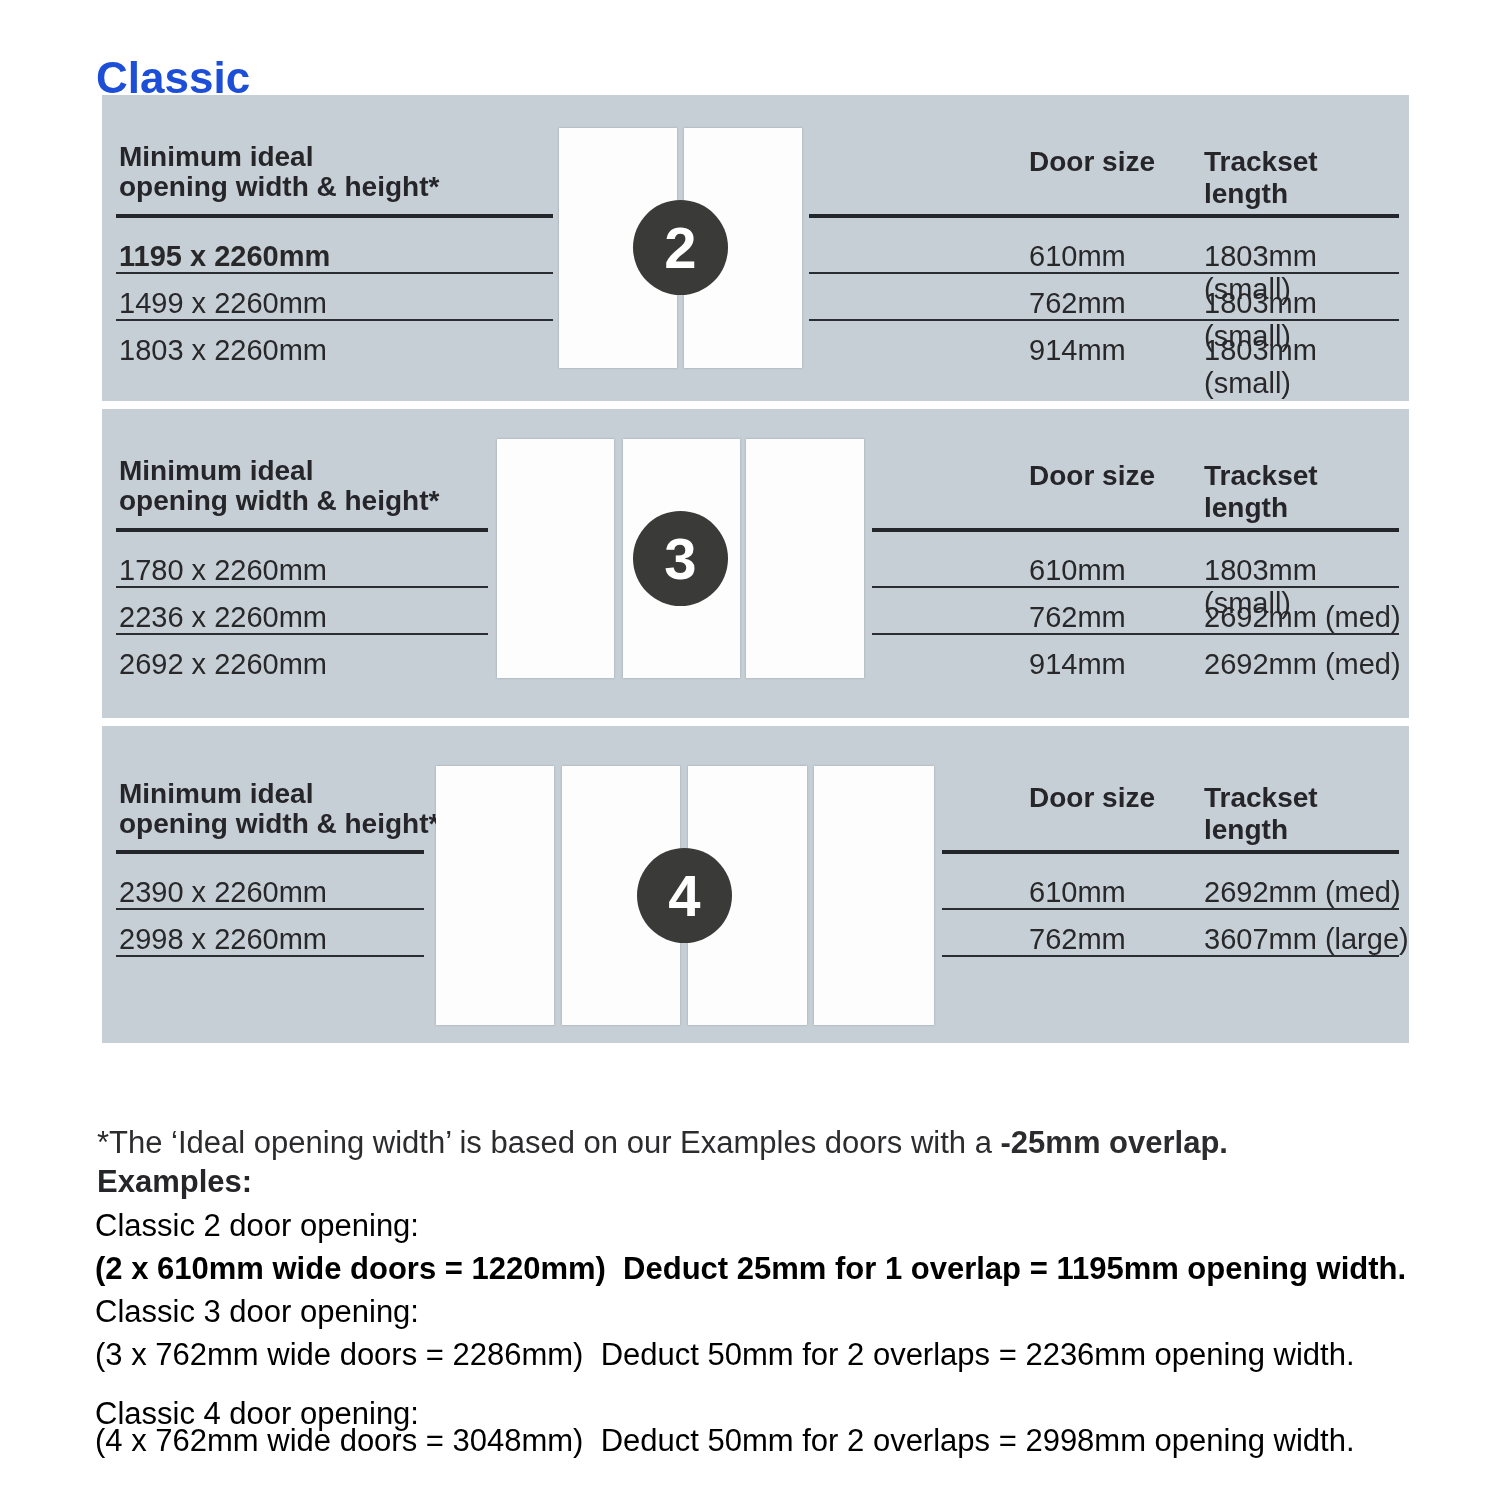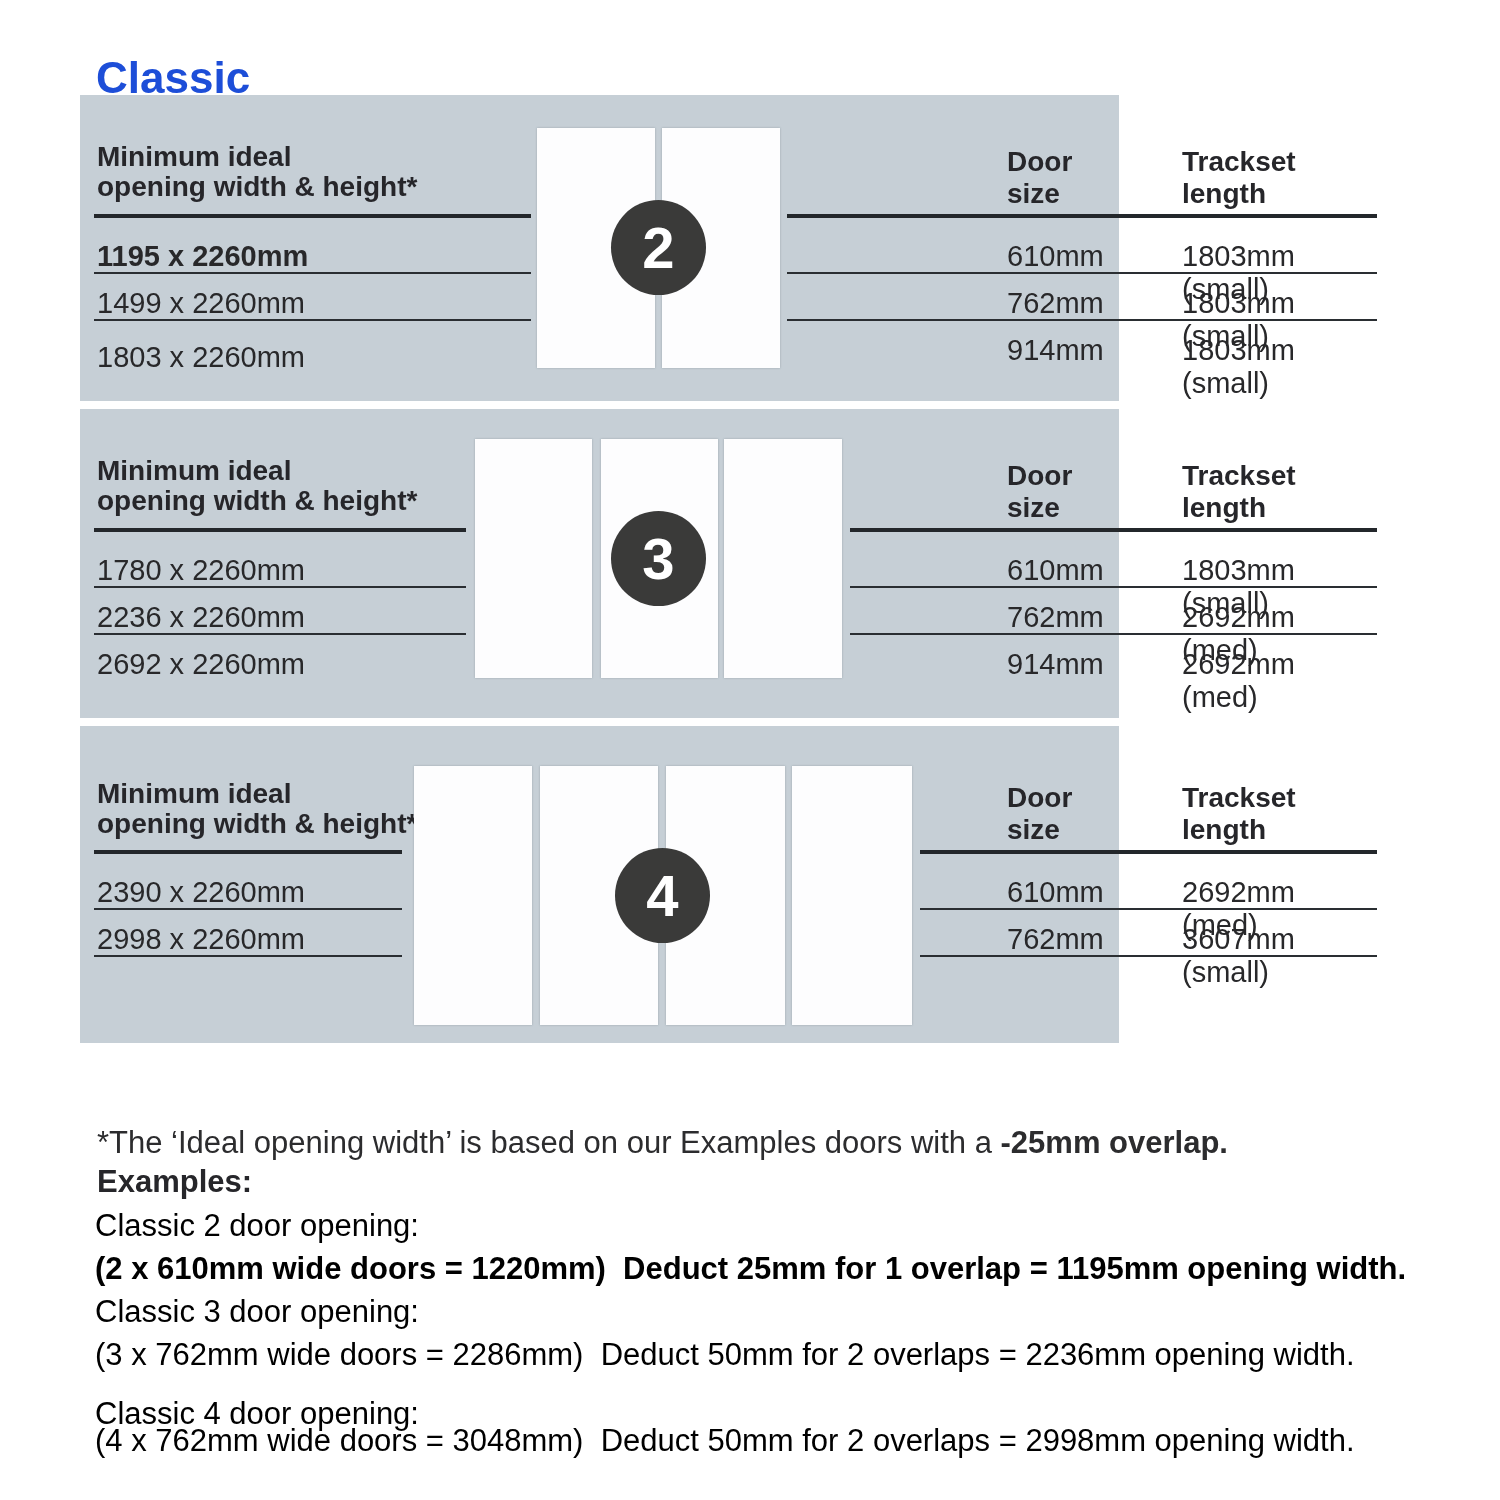--- a/index.html
+++ b/index.html
@@ -5,21 +5,21 @@
   html,body{margin:0;padding:0;}
   body{
     width:1500px;height:1500px;position:relative;overflow:hidden;
     background:#ffffff;color:#28282a;
     font-family:"Liberation Sans","DejaVu Sans",sans-serif;
   }
   .title{
     position:absolute;left:96px;top:24px;
     font-size:44px;font-weight:bold;color:#1d4ed8;letter-spacing:0;
   }
-  .panel{position:absolute;left:80px;width:1039px;background:#c6cfd6;}
+  .panel{position:absolute;left:102px;width:1307px;background:#c6cfd6;}
   .panel.s1{top:95px;height:306px;}
   .panel.s2{top:409px;height:309px;}
   .panel.s3{top:726px;height:317px;}
 
   .lheader{
     position:absolute;left:17px;top:47px;
     font-size:28px;font-weight:bold;line-height:30px;white-space:pre-line;color:#26262a;
   }
   .rheader{position:absolute;top:51px;font-size:28px;font-weight:bold;color:#26262a;}
   .rule-thick{position:absolute;height:4px;background:#23272b;}
@@ -49,21 +49,21 @@
 
 <section class="panel s1">
   <div class="lheader">Minimum ideal
 opening width &amp; height*</div>
   <div class="rule-thick" style="left:14px;top:119px;width:437px;"></div>
 
   <div class="cell" style="left:17px;top:145px;font-weight:bold;">1195 x 2260mm</div>
   <div class="rule-thin" style="left:14px;top:177px;width:437px;"></div>
   <div class="cell" style="left:17px;top:192px;">1499 x 2260mm</div>
   <div class="rule-thin" style="left:14px;top:224px;width:437px;"></div>
-  <div class="cell" style="left:17px;top:239px;margin-top:7px;">1803 x 2260mm</div>
+  <div class="cell" style="left:17px;top:239px;">1803 x 2260mm</div>
 
   <div class="door" style="left:457px;top:33px;width:118px;height:240px;"></div>
   <div class="door" style="left:582px;top:33px;width:118px;height:240px;"></div>
   <div class="badge" style="left:531px;top:105px;">2</div>
 
   <div class="rheader" style="left:927px;">Door size</div>
   <div class="rheader" style="left:1102px;">Trackset length</div>
   <div class="rule-thick" style="left:707px;top:119px;width:590px;"></div>
 
   <div class="cell" style="left:927px;top:145px;">610mm</div>
@@ -123,21 +123,21 @@
   <div class="badge" style="left:535px;top:122px;">4</div>
 
   <div class="rheader" style="left:927px;top:56px;">Door size</div>
   <div class="rheader" style="left:1102px;top:56px;">Trackset length</div>
   <div class="rule-thick" style="left:840px;top:124px;width:457px;"></div>
 
   <div class="cell" style="left:927px;top:150px;">610mm</div>
   <div class="cell" style="left:1102px;top:150px;">2692mm (med)</div>
   <div class="rule-thin" style="left:840px;top:182px;width:457px;"></div>
   <div class="cell" style="left:927px;top:197px;">762mm</div>
-  <div class="cell" style="left:1102px;top:197px;">3607mm (small)</div>
+  <div class="cell" style="left:1102px;top:197px;">3607mm (large)</div>
   <div class="rule-thin" style="left:840px;top:229px;width:457px;"></div>
 </section>
 
 <p class="footnote"><span>*The ‘Ideal opening width’ is based on our Examples doors with a </span><span class="bold">-25mm overlap.</span></p>
 
 <div class="ex-head">Examples:</div>
 
 <div class="ex-line" style="top:1208px;">Classic 2 door opening:</div>
 <div class="ex-line" style="top:1251px;font-weight:bold;">(2 x 610mm wide doors = 1220mm)  Deduct 25mm for 1 overlap = 1195mm opening width.</div>
 <div class="ex-line" style="top:1294px;">Classic 3 door opening:</div>

